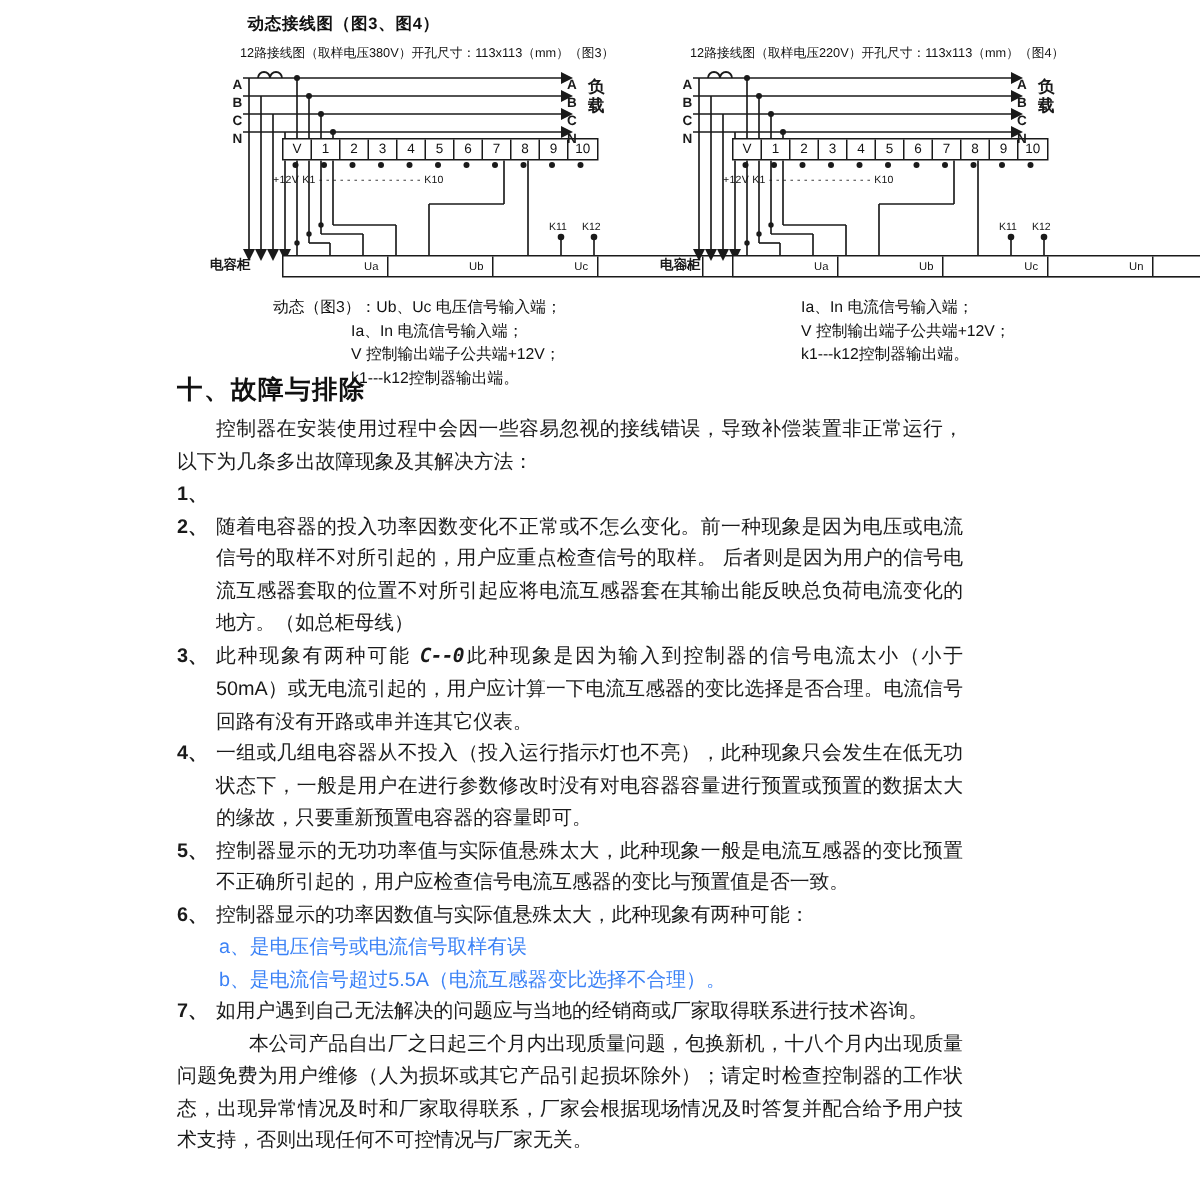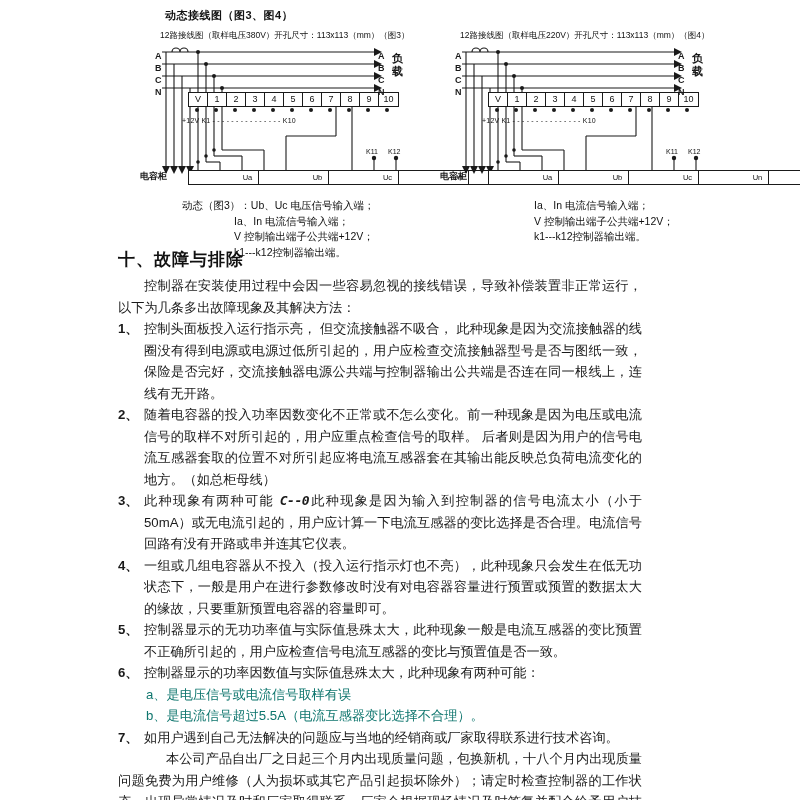--- a/index.html
+++ b/index.html
@@ -186,21 +186,21 @@
     white-space: nowrap;
   }
   .numbered .txt {
     flex: 1 1 auto;
     text-align: justify;
   }
   .sub-item {
     padding-left: 146px;
     font-size: 13.2px;
     line-height: 21.5px;
-    color: #0f766e;
+    color: #3b82f6;
   }
 
   
   .seg-display {
     display: inline-block;
     font-family: "DejaVu Sans Mono", monospace;
     font-weight: bold;
     font-style: italic;
     font-size: 13px;
     letter-spacing: -0.5px;
@@ -503,21 +503,20 @@
 </div>
 
 <div class="body-text">
 
   <h2 class="chapter-title">十、故障与排除</h2>
 
   <p class="para indent2">控制器在安装使用过程中会因一些容易忽视的接线错误，导致补偿装置非正常运行，以下为几条多出故障现象及其解决方法：</p>
 
   <div class="numbered">
     <span class="num">1、</span>
-    <span class="txt">控制头面板投入运行指示亮，  但交流接触器不吸合，  此种现象是因为交流接触器的线圈没有得到电源或电源过低所引起的，用户应检查交流接触器型号是否与图纸一致，保险是否完好，交流接触器电源公共端与控制器输出公共端是否连在同一根线上，连线有无开路。</span>
   </div>
 
   <div class="numbered">
     <span class="num">2、</span>
     <span class="txt">随着电容器的投入功率因数变化不正常或不怎么变化。前一种现象是因为电压或电流信号的取样不对所引起的，用户应重点检查信号的取样。 后者则是因为用户的信号电流互感器套取的位置不对所引起应将电流互感器套在其输出能反映总负荷电流变化的地方。（如总柜母线）</span>
   </div>
 
   <div class="numbered">
     <span class="num">3、</span>
     <span class="txt"><span>此种现象有两种可能 </span><span class="seg-display">C--0</span><span>此种现象是因为输入到控制器的信号电流太小（小于50mA）或无电流引起的，用户应计算一下电流互感器的变比选择是否合理。电流信号回路有没有开路或串并连其它仪表。</span></span>

